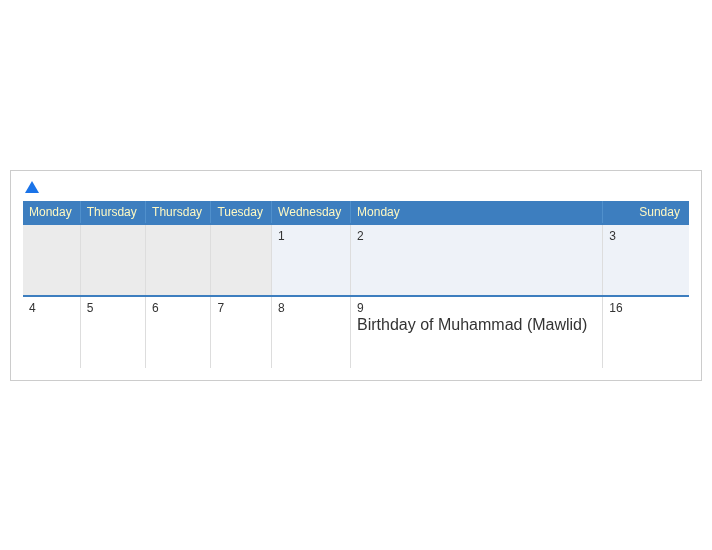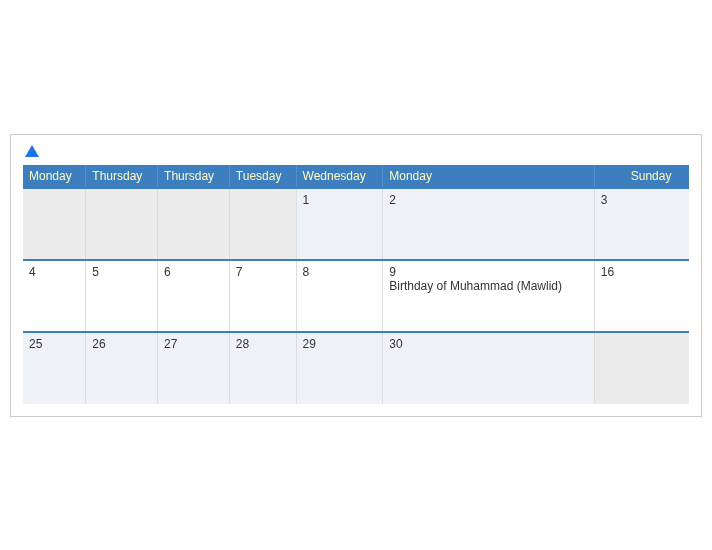--- a/index.html
+++ b/index.html
@@ -106,21 +106,21 @@
     }
     .cal-table tbody tr:nth-child(even) td:not(.empty) {
       background: #fff;
     }
     .day-num {
       font-size: 12px;
       color: #333;
       display: block;
     }
     .event-text {
-      font-size: 12px;
+      font-size: 16px;
       color: #333;
       margin-top: 2px;
       line-height: 1.3;
     }
     
     .row-shade td {
       background: #eef2f8 !important;
     }
     .row-white td {
       background: #fff !important;
@@ -187,36 +187,15 @@
             <span class="day-num">7</span>
           </td>
           <td>
             <span class="day-num">8</span>
           </td>
           <td><span class="day-num">9</span><span class="event-text">Birthday of Muhammad (Mawlid)</span></td>
           <td>
             <span class="day-num">16</span>
           </td>
         </tr>
-        <tr class="row-shade">
-          <td>
-            <span class="day-num">25</span>
-          </td>
-          <td>
-            <span class="day-num">26</span>
-          </td>
-          <td>
-            <span class="day-num">27</span>
-          </td>
-          <td>
-            <span class="day-num">28</span>
-          </td>
-          <td>
-            <span class="day-num">29</span>
-          </td>
-          <td>
-            <span class="day-num">30</span>
-          </td>
-          <td class="empty"></td>
-        </tr>
       </tbody>
   </table>
 </div>
 
 </body></html>

